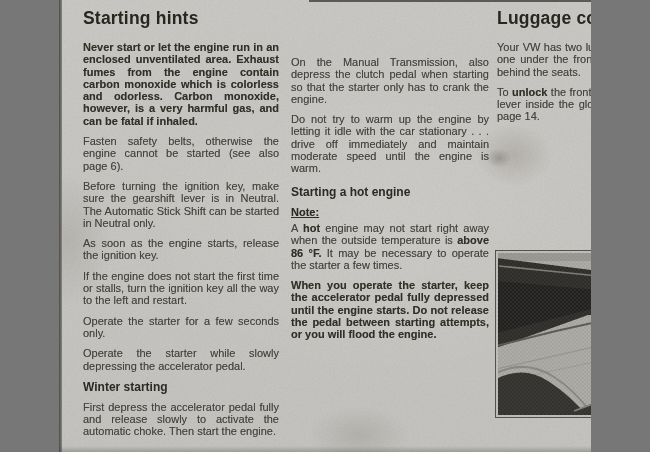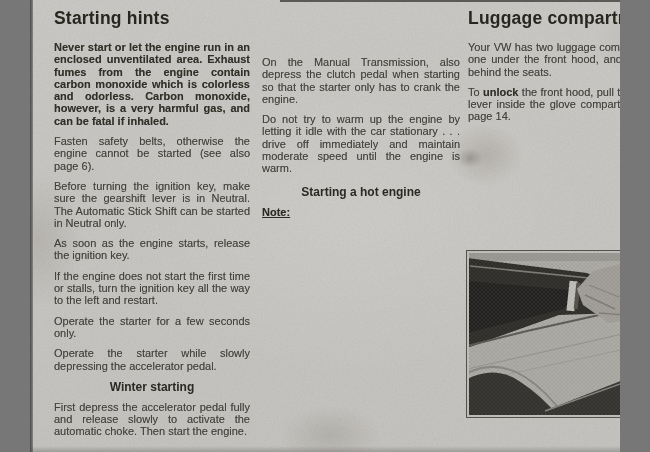--- a/index.html
+++ b/index.html
@@ -1,18 +1,18 @@
 <!DOCTYPE html>
 <html><head>
 <meta charset="utf-8">
 <style>
   html,body{margin:0;padding:0;background:#777;}
   .page{
     position:relative;
-    width:590px;height:452px;
+    width:532px;height:452px;
     margin:0 auto;
     overflow:hidden;
     font-family:"Liberation Sans",sans-serif;
     color:#3b3a35;
     background:
       radial-gradient(ellipse 55px 45px at 455px 155px, rgba(125,120,112,0.28), transparent 70%),
       radial-gradient(ellipse 18px 14px at 440px 158px, rgba(90,86,80,0.35), transparent 70%),
       radial-gradient(ellipse 70px 40px at 300px 435px, rgba(120,116,110,0.22), transparent 72%),
       radial-gradient(ellipse 90px 60px at 630px 40px, rgba(135,131,124,0.22), transparent 72%),
       radial-gradient(ellipse 60px 90px at 8px 240px, rgba(110,106,100,0.18), transparent 75%),
@@ -27,21 +27,21 @@
     background:linear-gradient(to bottom,transparent,rgba(75,72,68,.30));}
 
   .col{position:absolute;text-align:justify;}
   .col1{left:24px;top:8px;width:196px;}
   .col2{left:232px;top:56px;width:198px;}
   .col3{left:438px;top:8px;width:204px;}
 
   h1{font-size:17.5px;line-height:20px;font-weight:bold;color:#28271f;
      margin:0 0 13px 0;letter-spacing:.2px;text-align:left;}
   h2{font-size:12px;line-height:14px;font-weight:bold;color:#2b2a24;
-     margin:6px 0 7px 0;text-align:center;}
+     margin:6px 0 7px 0;text-align:left;}
   p{font-size:11px;line-height:12.3px;margin:0 0 8px 0;color:#45443e;
     text-shadow:0 0 .4px rgba(60,58,54,.45);}
   p.b{font-weight:bold;color:#323128;}
   .note{font-weight:bold;color:#2b2a24;margin-bottom:4px;text-align:left;text-decoration:underline;}
   .bb{font-weight:bold;color:#323128;}
 
   figure.photo{position:absolute;left:437px;top:251px;width:205px;height:166px;margin:0;
     outline:1px solid #55534e;box-shadow:0 0 0 2px #bdbbb6 inset;}
   .pagenum{position:absolute;left:592px;top:417px;font-size:14px;color:#3a3934;
     letter-spacing:.5px;}
@@ -62,20 +62,22 @@
     <p>Operate the starter while slowly depressing the accelerator pedal.</p>
     <h2>Winter starting</h2>
     <p>First depress the accelerator pedal fully and release slowly to activate the automatic choke. Then start the engine.</p>
   </section>
 
   <section class="col col2">
     <p>On the Manual Transmission, also depress the clutch pedal when starting so that the starter only has to crank the engine.</p>
     <p>Do not try to warm up the engine by letting it idle with the car stationary . . . drive off immediately and maintain moderate speed until the engine is warm.</p>
     <h2 style="margin-top:10px">Starting a hot engine</h2>
     <p class="note">Note:</p>
+    <p><span>A </span><span class="bb">hot</span><span> engine may not start right away when the outside temperature is </span><span class="bb">above 86 °F.</span><span> It may be necessary to operate the starter a few times.</span></p>
+    <p class="b" style="margin-top:8px">When you operate the starter, keep the accelerator pedal fully depressed until the engine starts. Do not release the pedal between starting attempts, or you will flood the engine.</p>
   </section>
 
   <section class="col col3">
     <h1>Luggage compartments</h1>
     <p>Your VW has two luggage compartments, one under the front hood, and the other behind the seats.</p>
     <p><span>To </span><span class="bb">unlock</span><span> the front hood, pull the release lever inside the glove compartment. See page 14.</span></p>
   </section>
 
   <figure class="photo">
     <svg width="205" height="166" viewBox="0 0 205 166">

